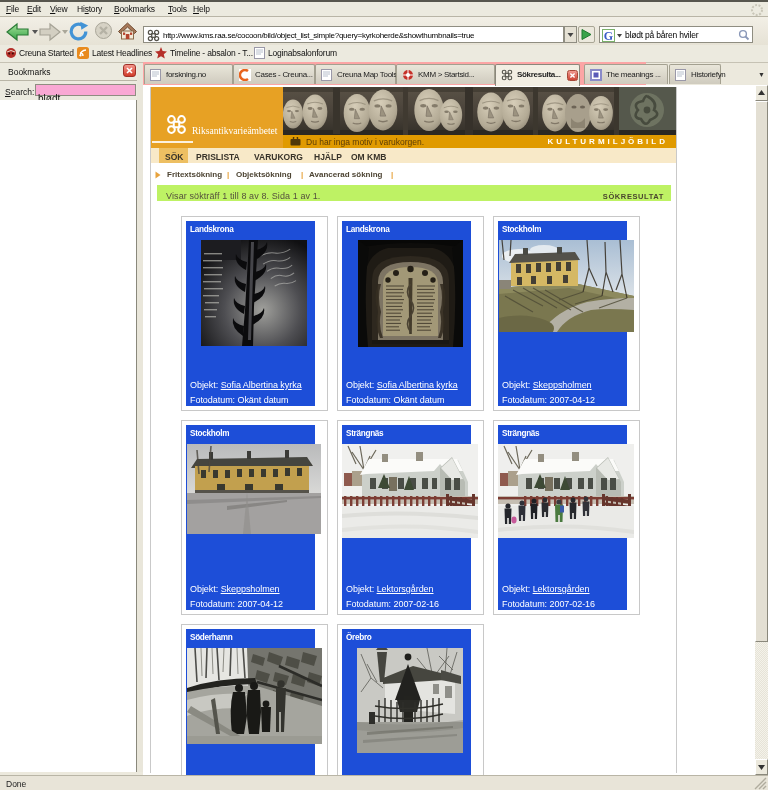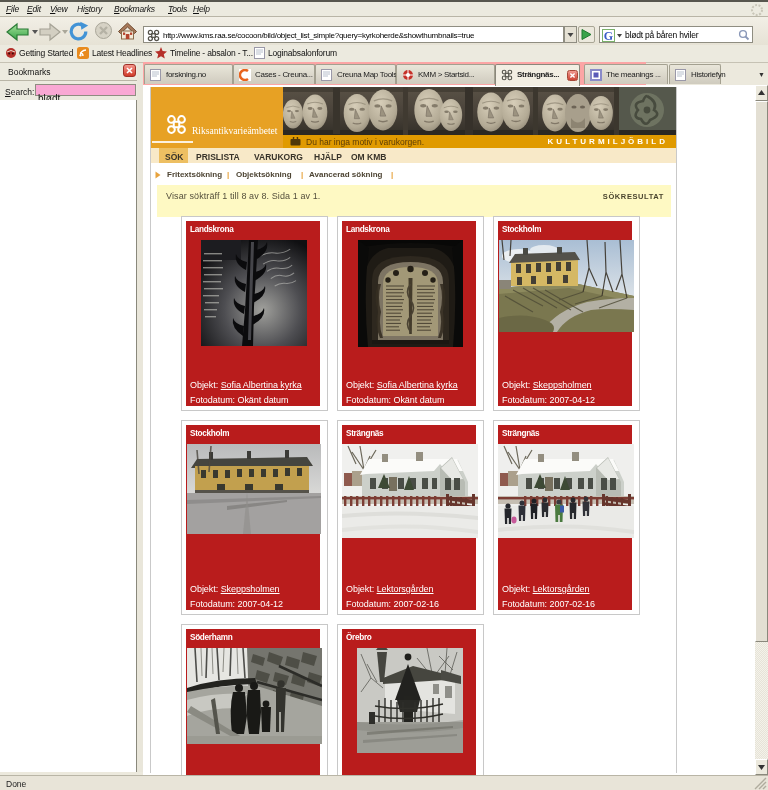--- a/index.html
+++ b/index.html
@@ -2,21 +2,21 @@
 <html><head>
 <meta charset="utf-8">
 <style>
 html,body{margin:0;padding:0;}
 body{width:768px;height:790px;position:relative;overflow:hidden;
   font-family:"Liberation Sans",sans-serif;background:#ece9dd;}
 .abs{position:absolute;}
 #topline{left:0;top:0;width:768px;height:2px;background:#57564e;}
 #menubar{left:0;top:2px;width:768px;height:14px;background:#eceadf;
   font-size:8.5px;color:#111;}
-#menubar span{position:absolute;top:2px;letter-spacing:-0.2px;font-style:italic;}
+#menubar span{position:absolute;top:2px;letter-spacing:-0.2px;}
 #menusep{left:0;top:16px;width:768px;height:1px;background:#b9b5a6;}
 #toolbar{left:0;top:17px;width:768px;height:28px;
   background:linear-gradient(#f2efe6,#e6e2d5);}
 #urlbar{position:absolute;left:143px;top:9px;width:421px;height:17px;background:#fff;
   border:1px solid #8f8d81;box-sizing:border-box;}
 #urltxt{position:absolute;left:19px;top:4px;font-size:8px;letter-spacing:-0.28px;color:#000;white-space:nowrap;}
 #urldrop{position:absolute;left:564px;top:9px;width:13px;height:17px;background:#e5e1d4;
   border:1px solid #8f8d81;box-sizing:border-box;}
 #gobtn{position:absolute;left:578px;top:9px;width:17px;height:17px;background:#ece9dd;
   border:1px solid #a9a695;border-radius:2px;box-sizing:border-box;}
@@ -57,24 +57,24 @@
 #site{position:absolute;left:7px;top:2px;width:527px;height:686px;background:#fff;
   border-left:1px solid #c9c9c9;border-right:1px solid #c9c9c9;box-sizing:border-box;}
 #shead{position:absolute;left:0;top:0;width:525px;height:61px;background:#e7a124;}
 #snav{position:absolute;left:0;top:61px;width:525px;height:15px;background:#f8e9c8;
   font-size:8.5px;font-weight:bold;color:#38332a;}
 #snav span{position:absolute;top:4px;}
 #ssub{position:absolute;left:0;top:76px;width:525px;height:22px;background:#fff;
   font-size:8px;font-weight:bold;color:#4d4433;}
 #ssub span{position:absolute;top:7px;}
 #ssub .pipe{color:#e8a33d;font-weight:bold;}
-#sres{position:absolute;left:6px;top:98px;width:514px;height:32px;background:#fef9c3;
+#sres{position:absolute;left:6px;top:98px;width:514px;height:16px;background:#bef264;
   font-size:9px;color:#55503d;letter-spacing:0.1px;}
 .card{position:absolute;width:147px;height:195px;background:#fff;border:1px solid #c8c8c8;box-sizing:border-box;}
-.cblack{position:absolute;left:4px;top:4px;width:134px;height:185px;background:#b91c1c;color:#fff;font-size:9px;}
+.cblack{position:absolute;left:4px;top:4px;width:123px;height:185px;background:#1d4ed8;color:#fff;font-size:9px;padding-left:6px;}
 .ctitle{position:absolute;left:4px;top:4px;font-weight:bold;font-size:8.2px;letter-spacing:-0.3px;}
 .cobj{position:absolute;left:4px;top:159px;white-space:nowrap;letter-spacing:-0.05px;}
 .cfot{position:absolute;left:4px;top:174px;white-space:nowrap;letter-spacing:-0.05px;}
 .cimg{position:absolute;top:19px;}
 u.lk{}
 </style>
 </head>
 <body>
 <div id="topline" class="abs"></div>
 <div id="menubar" class="abs">
@@ -153,21 +153,21 @@
     </svg>
   </div>
 </div>
 <div id="bookbar" class="abs">
   <svg class="abs" style="left:5px;top:2px" width="12" height="12" viewBox="0 0 12 12">
       <circle cx="6" cy="6" r="5" fill="#b5302a"></circle>
       <path d="M2 5 Q6 2 10 5" stroke="#e8d8c8" fill="none"></path>
       <circle cx="4.2" cy="6.5" r="1" fill="#3a0a08"></circle>
       <circle cx="7.8" cy="6.5" r="1" fill="#3a0a08"></circle>
     </svg>
-  <span class="bi" style="left:19px">Getting Started</span>
+  <span class="bi" style="left:19px">Creuna Started</span>
   <svg class="abs" style="left:77px;top:2px" width="12" height="12" viewBox="0 0 12 12">
       <rect width="12" height="12" rx="2.5" fill="#e88a1e"></rect>
       <path d="M3 9 a6 6 0 0 1 6 -6 M3 6 a3 3 0 0 1 3 3" stroke="#fff" stroke-width="1.4" fill="none"></path>
       <circle cx="3.6" cy="8.6" r="1" fill="#fff"></circle>
     </svg>
   <span class="bi" style="left:92px">Latest Headlines</span>
   <svg class="abs" style="left:155px;top:2px" width="12" height="12" viewBox="0 0 12 12">
       <path d="M6 0 L7.6 4 L12 4.4 L8.8 7.2 L9.8 11.6 L6 9.2 L2.2 11.6 L3.2 7.2 L0 4.4 L4.4 4 Z" fill="#b5302a"></path>
     </svg>
   <span class="bi" style="left:170px">Timeline - absalon - T...</span>
@@ -222,21 +222,21 @@
   <div class="tab" id="tabactive" style="left:352px;width:85px">
     <svg class="ti" width="12" height="12" viewBox="0 0 20 20">
         <g fill="none" stroke="#56544c" stroke-width="1.9">
           <circle cx="5.2" cy="5.2" r="3.1"></circle>
           <circle cx="14.8" cy="5.2" r="3.1"></circle>
           <circle cx="5.2" cy="14.8" r="3.1"></circle>
           <circle cx="14.8" cy="14.8" r="3.1"></circle>
           <rect x="7.2" y="7.2" width="5.6" height="5.6"></rect>
         </g>
       </svg>
-    <span class="tl" style="font-weight:bold">Strängnäs...</span>
+    <span class="tl" style="font-weight:bold">Sökresulta...</span>
     <div style="position:absolute;left:71px;top:5px;width:11px;height:11px;border-radius:2.5px;background:linear-gradient(#f09a90,#cc4434);border:1px solid #a84838;box-sizing:border-box;"><svg width="9" height="9" viewBox="0 0 9 9">
           <path d="M2.4 2.4 L6.6 6.6 M6.6 2.4 L2.4 6.6" stroke="#fff" stroke-width="1.4"></path>
         </svg></div>
   </div>
   <div class="tab" style="left:441px;width:84px">
       <svg class="ti" width="12" height="12" viewBox="0 0 12 12">
         <rect width="12" height="12" fill="#8a8ac8"></rect>
         <rect x="2" y="2" width="8" height="8" fill="#fff"></rect>
         <rect x="3.5" y="3.5" width="5" height="5" fill="#5a5ab8"></rect>
       </svg>

